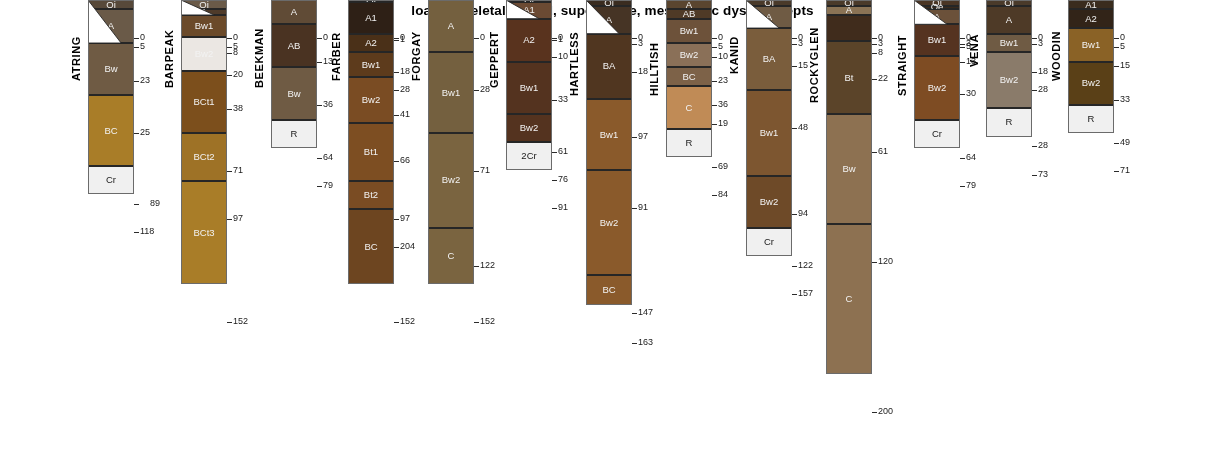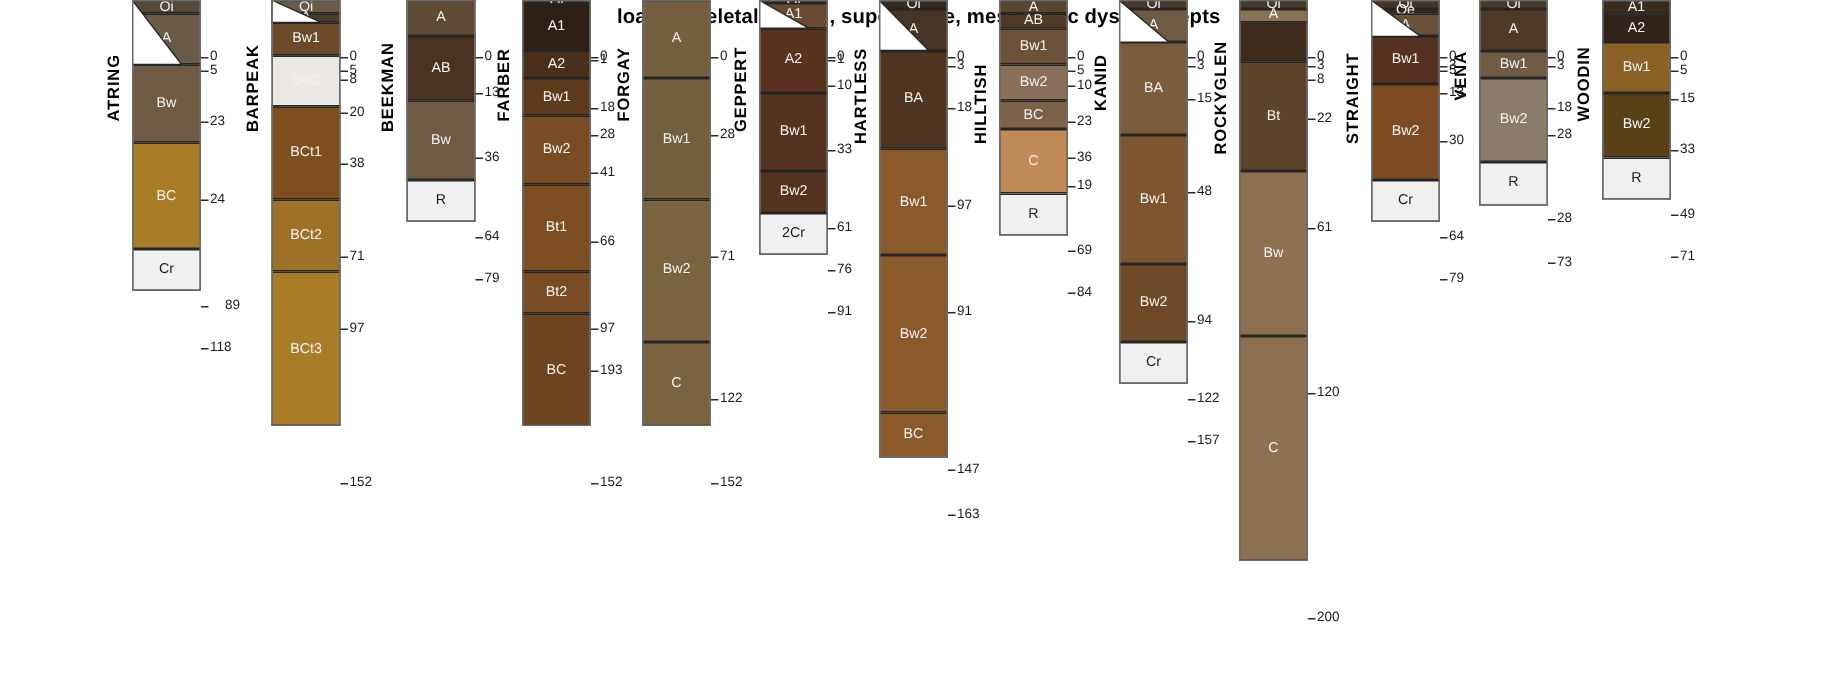--- a/index.html
+++ b/index.html
@@ -115,21 +115,21 @@
         </svg>
         <div style="position: absolute; left: 0px; top: 0px; width: 46px; height: 194.48px; box-sizing: border-box; border: 0.9px solid rgb(107, 107, 107); pointer-events: none;"></div>
       </div>
       <div class="tick" style="left: 64px; top: 38px; width: 5px;"></div>
       <div class="depth" style="left: 70px; top: 33px;">0</div>
       <div class="tick" style="left: 64px; top: 47.35px; width: 5px;"></div>
       <div class="depth" style="left: 70px; top: 42.35px;">5</div>
       <div class="tick" style="left: 64px; top: 81.01px; width: 5px;"></div>
       <div class="depth" style="left: 70px; top: 76.01px;">23</div>
       <div class="tick" style="left: 64px; top: 133.37px; width: 5px;"></div>
-      <div class="depth" style="left: 70px; top: 128.37px;">24</div>
+      <div class="depth" style="left: 70px; top: 128.37px;">25</div>
       <div class="tick" style="left: 64px; top: 204.43px; width: 5px;"></div>
       <div class="depth" style="left: 80px; top: 199.43px;">89</div>
       <div class="tick" style="left: 64px; top: 232.48px; width: 5px;"></div>
       <div class="depth" style="left: 70px; top: 227.48px;">118</div>
     </div>
     <div class="profile" style="left: 163px;">
       <div class="profile-name" style="top: 88.4px;">BARPEAK</div>
       <div class="col" style="width: 46px;">
         <div class="hz" style="top: 0px; height: 9.35px; width: 46px; background: rgb(106, 90, 72);"></div>
         <div class="hz-label" style="top: -0.325px;">Oi</div>
@@ -220,21 +220,21 @@
       <div class="depth" style="left: 70px; top: 66.66px;">18</div>
       <div class="tick" style="left: 64px; top: 90.36px; width: 5px;"></div>
       <div class="depth" style="left: 70px; top: 85.36px;">28</div>
       <div class="tick" style="left: 64px; top: 114.67px; width: 5px;"></div>
       <div class="depth" style="left: 70px; top: 109.67px;">41</div>
       <div class="tick" style="left: 64px; top: 161.42px; width: 5px;"></div>
       <div class="depth" style="left: 70px; top: 156.42px;">66</div>
       <div class="tick" style="left: 64px; top: 219.39px; width: 5px;"></div>
       <div class="depth" style="left: 70px; top: 214.39px;">97</div>
       <div class="tick" style="left: 64px; top: 247.44px; width: 5px;"></div>
-      <div class="depth" style="left: 70px; top: 242.44px;">193</div>
+      <div class="depth" style="left: 70px; top: 242.44px;">204</div>
       <div class="tick" style="left: 64px; top: 322.24px; width: 5px;"></div>
       <div class="depth" style="left: 70px; top: 317.24px;">152</div>
     </div>
     <div class="profile" style="left: 410px;">
       <div class="profile-name" style="top: 81.2px;">FORGAY</div>
       <div class="col" style="width: 46px;">
         <div class="hz" style="top: 0px; height: 52.36px; width: 46px; background: rgb(116, 96, 63);"></div>
         <div class="hz-label" style="top: 21.18px;">A</div>
         <div class="hz" style="top: 52.36px; height: 80.41px; width: 46px; background: rgb(116, 96, 63);"></div>
         <div class="hz-label" style="top: 87.565px;">Bw1</div>

